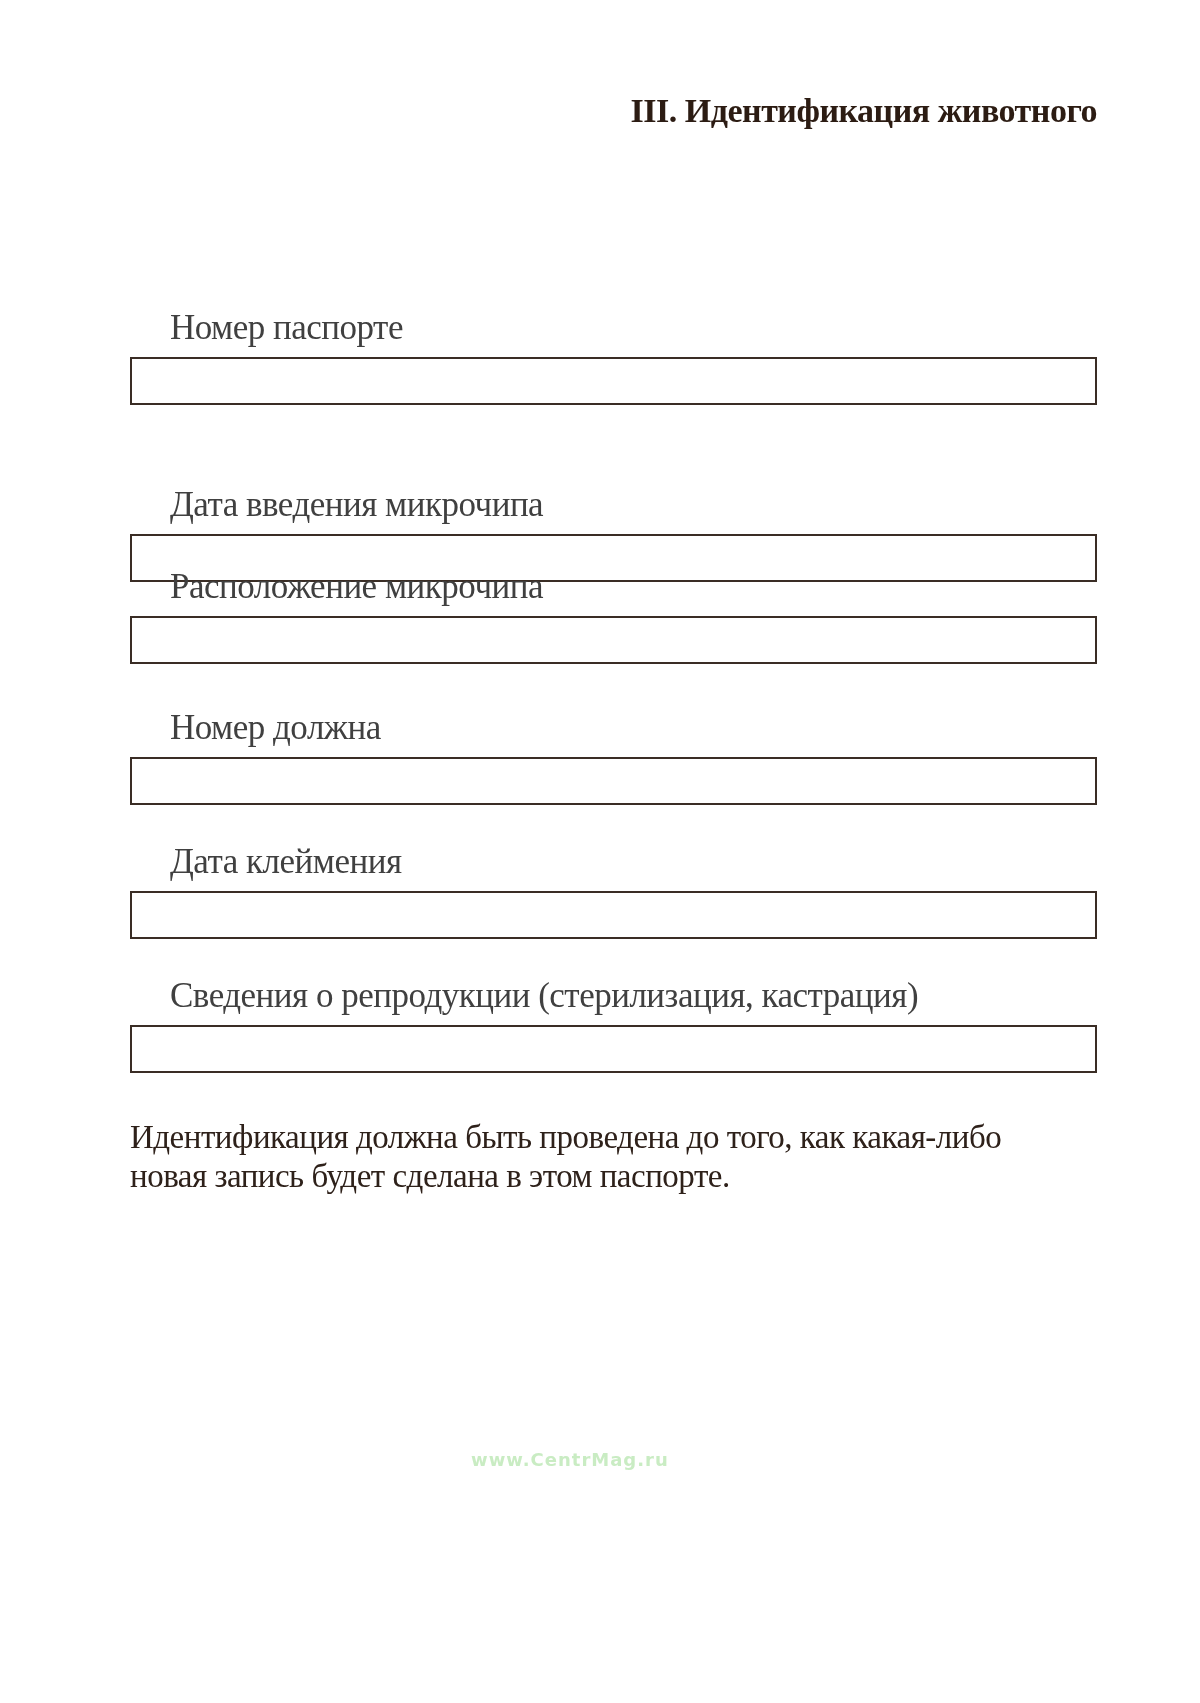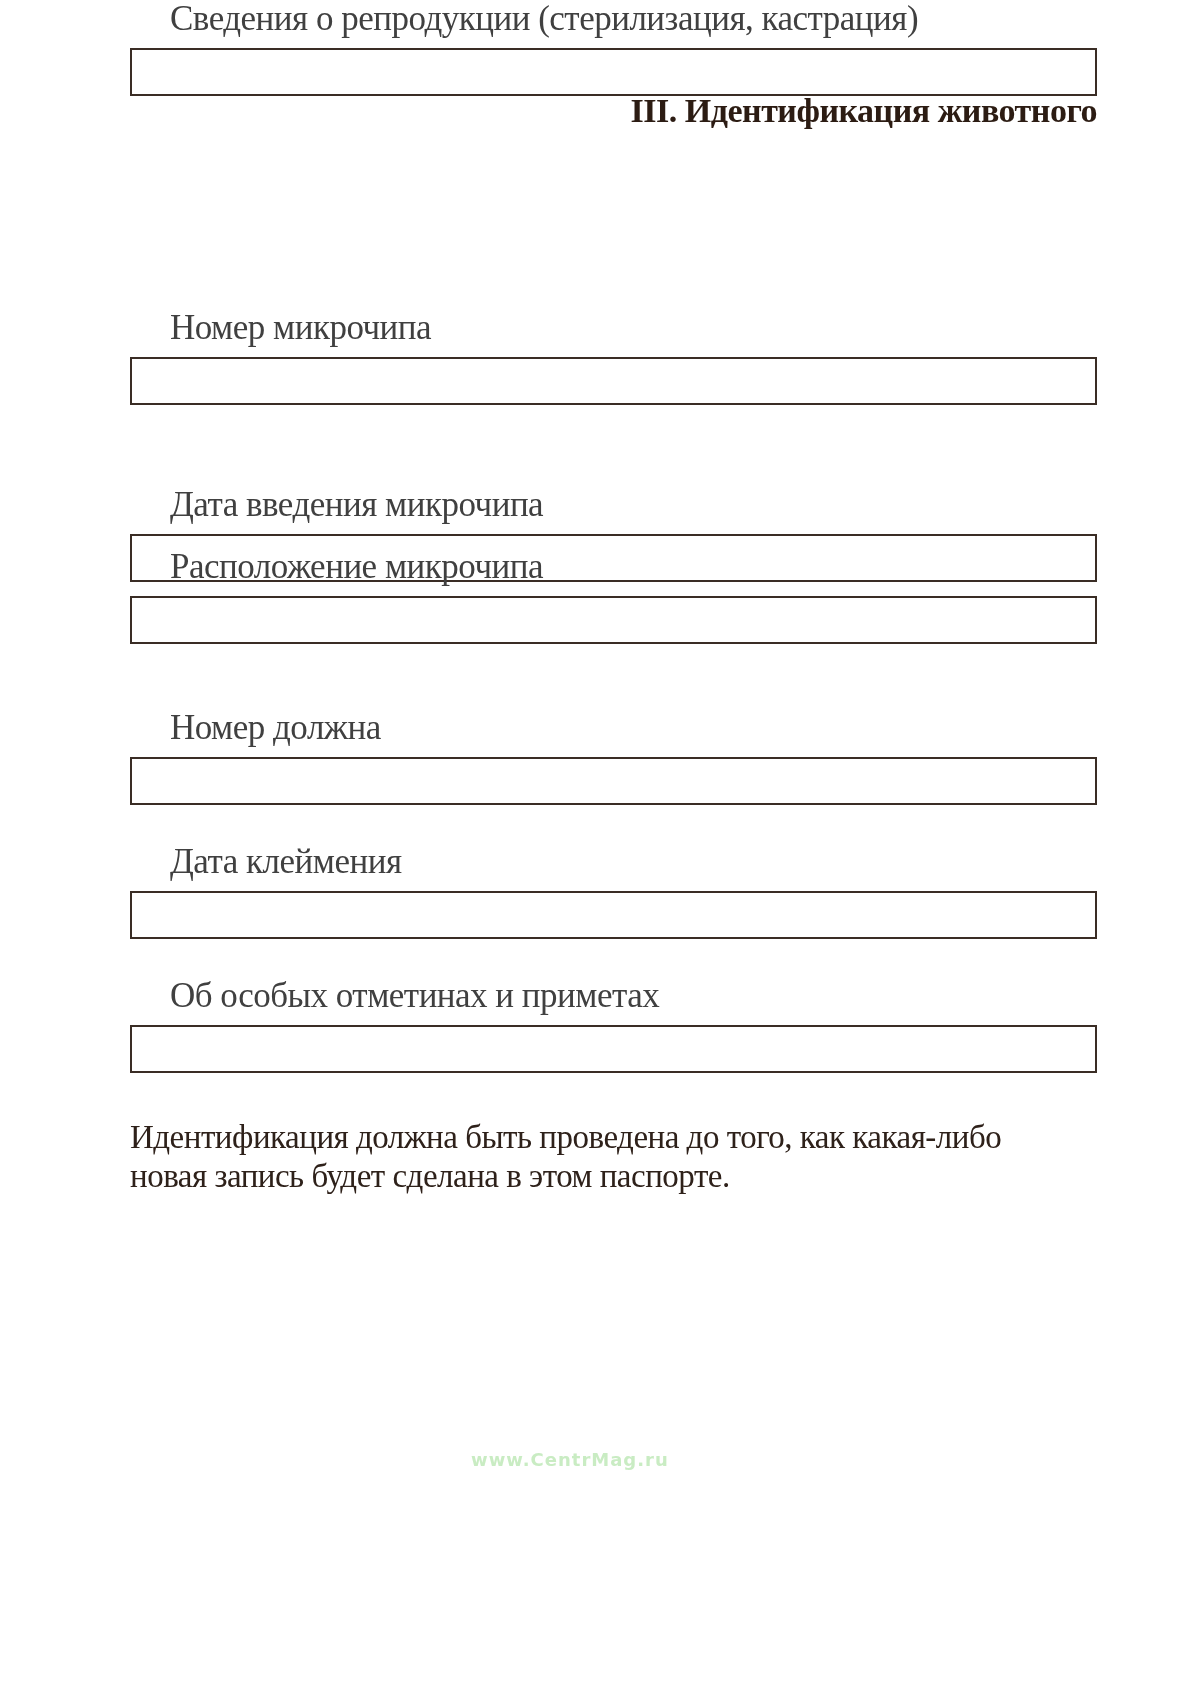--- a/index.html
+++ b/index.html
@@ -29,21 +29,21 @@
     white-space: nowrap;
   }
   .field-row {
     position: absolute;
     left: 130px;
     width: 967px;
   }
   .field-row:nth-of-type(1) { top: 175px; }
   .field-row:nth-of-type(2) { top: 309px; }
   .field-row:nth-of-type(3) { top: 442px; margin-top: 44px; }
-  .field-row:nth-of-type(4) { top: 548px; }
+  .field-row:nth-of-type(4) { top: 568px; }
   .field-row:nth-of-type(5) { top: 709px; }
   .field-row:nth-of-type(6) { top: 843px; }
   .field-row:nth-of-type(7) { top: 977px; }
   .field-label {
     display: block;
     height: 38px;
     line-height: 38px;
     padding-left: 40px;
     font-size: 35px;
     letter-spacing: -0.5px;
@@ -85,21 +85,21 @@
   }
 </style>
 </head>
 <body>
 
 <div class="page">
 
   <div class="doc-title">III. Идентификация животного</div>
 
   <div class="field-row">
-    <span class="field-label">Номер микрочипа</span>
+    <span class="field-label">Номер паспорте</span>
     <div class="field-box"></div>
   </div>
 
   <div class="field-row">
     <span class="field-label">Дата введения микрочипа</span>
     <div class="field-box"></div>
   </div>
 
   <div class="field-row">
     <span class="field-label">Расположение микрочипа</span>
@@ -109,24 +109,20 @@
   <div class="field-row">
     <span class="field-label">Номер должна</span>
     <div class="field-box"></div>
   </div>
 
   <div class="field-row">
     <span class="field-label">Дата клеймения</span>
     <div class="field-box"></div>
   </div>
 
-  <div class="field-row">
-    <span class="field-label">Об особых отметинах и приметах</span>
-    <div class="field-box"></div>
-  </div>
 
   <div class="field-row">
     <span class="field-label">Сведения о репродукции (стерилизация, кастрация)</span>
     <div class="field-box"></div>
   </div>
 
   <div class="note">
     <span>Идентификация должна быть проведена до того, как какая-либо</span>
     <span>новая запись будет сделана в этом паспорте.</span>
   </div>

